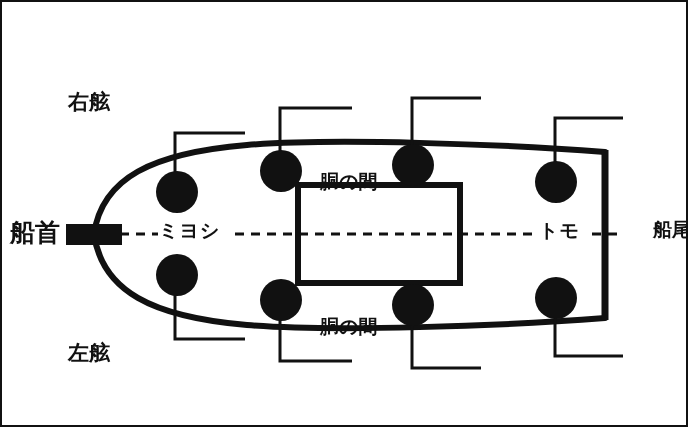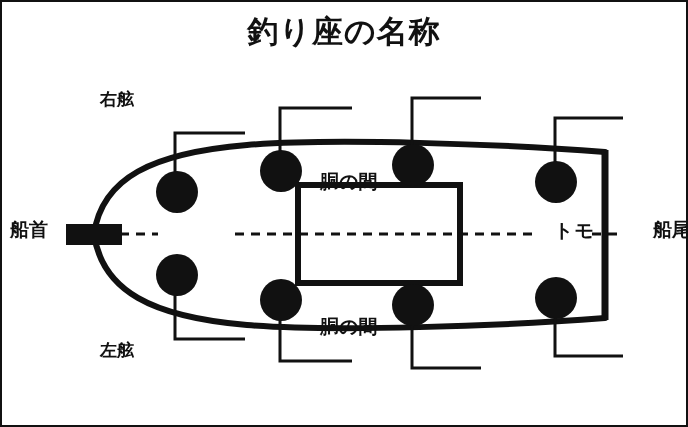--- a/index.html
+++ b/index.html
@@ -32,31 +32,31 @@
     line-height: 1.05;
   }
   #title {
     left: 0;
     right: 0;
     top: 13px;
     text-align: center;
     font-size: 31px;
     letter-spacing: 1px;
   }
-  .side-label { font-size: 17px; margin-left: 32px; }
+  .side-label { font-size: 21px; }
   #label-starboard { left: 66px; top: 89px; }
   #label-port      { left: 66px; top: 340px; }
 
-  .bow-label { font-size: 19px; }
+  .bow-label { font-size: 25px; }
   #label-bow      { left: 8px;  top: 218px; }
   #label-bow-alt  { left: 2px;  top: 247px; }
 
   .axis-label { font-size: 19px; }
   #label-miyoshi { left: 157px; top: 219px; letter-spacing: 1px; }
-  #label-tomo    { left: 552px; top: 219px; letter-spacing: 1px; }
+  #label-tomo    { left: 537px; top: 219px; letter-spacing: 1px; }
   #label-stern   { left: 629px; top: 218px; margin-left: 22px; }
 
   .seat-label { font-size: 19px; margin-top: 28px; }
   #label-mid-upper { left: 318px; top: 142px; }
   #label-mid-lower { left: 318px; top: 287px; }
 </style>
 </head>
 <body>
 
 <div id="page">
@@ -102,29 +102,29 @@
     </g>
 
     <g fill="#111111">
       <circle cx="175" cy="273" r="21"></circle>
       <circle cx="279" cy="298" r="21"></circle>
       <circle cx="411" cy="303" r="21"></circle>
       <circle cx="554" cy="296" r="21"></circle>
     </g>
   </svg>
 
-  <div class="lbl" id="title">釣り座の名称</div>
 
   <div class="lbl side-label" id="label-starboard">右舷</div>
 
   <div class="lbl side-label" id="label-port">左舷</div>
 
   <div class="lbl bow-label" id="label-bow">船首</div>
 
 
+  <div class="lbl axis-label" id="label-miyoshi">ミヨシ</div>
 
   <div class="lbl axis-label" id="label-tomo">トモ</div>
 
   <div class="lbl axis-label" id="label-stern">船尾</div>
 
   <div class="lbl seat-label" id="label-mid-upper">胴の間</div>
 
   <div class="lbl seat-label" id="label-mid-lower">胴の間</div>
 
 </div>

